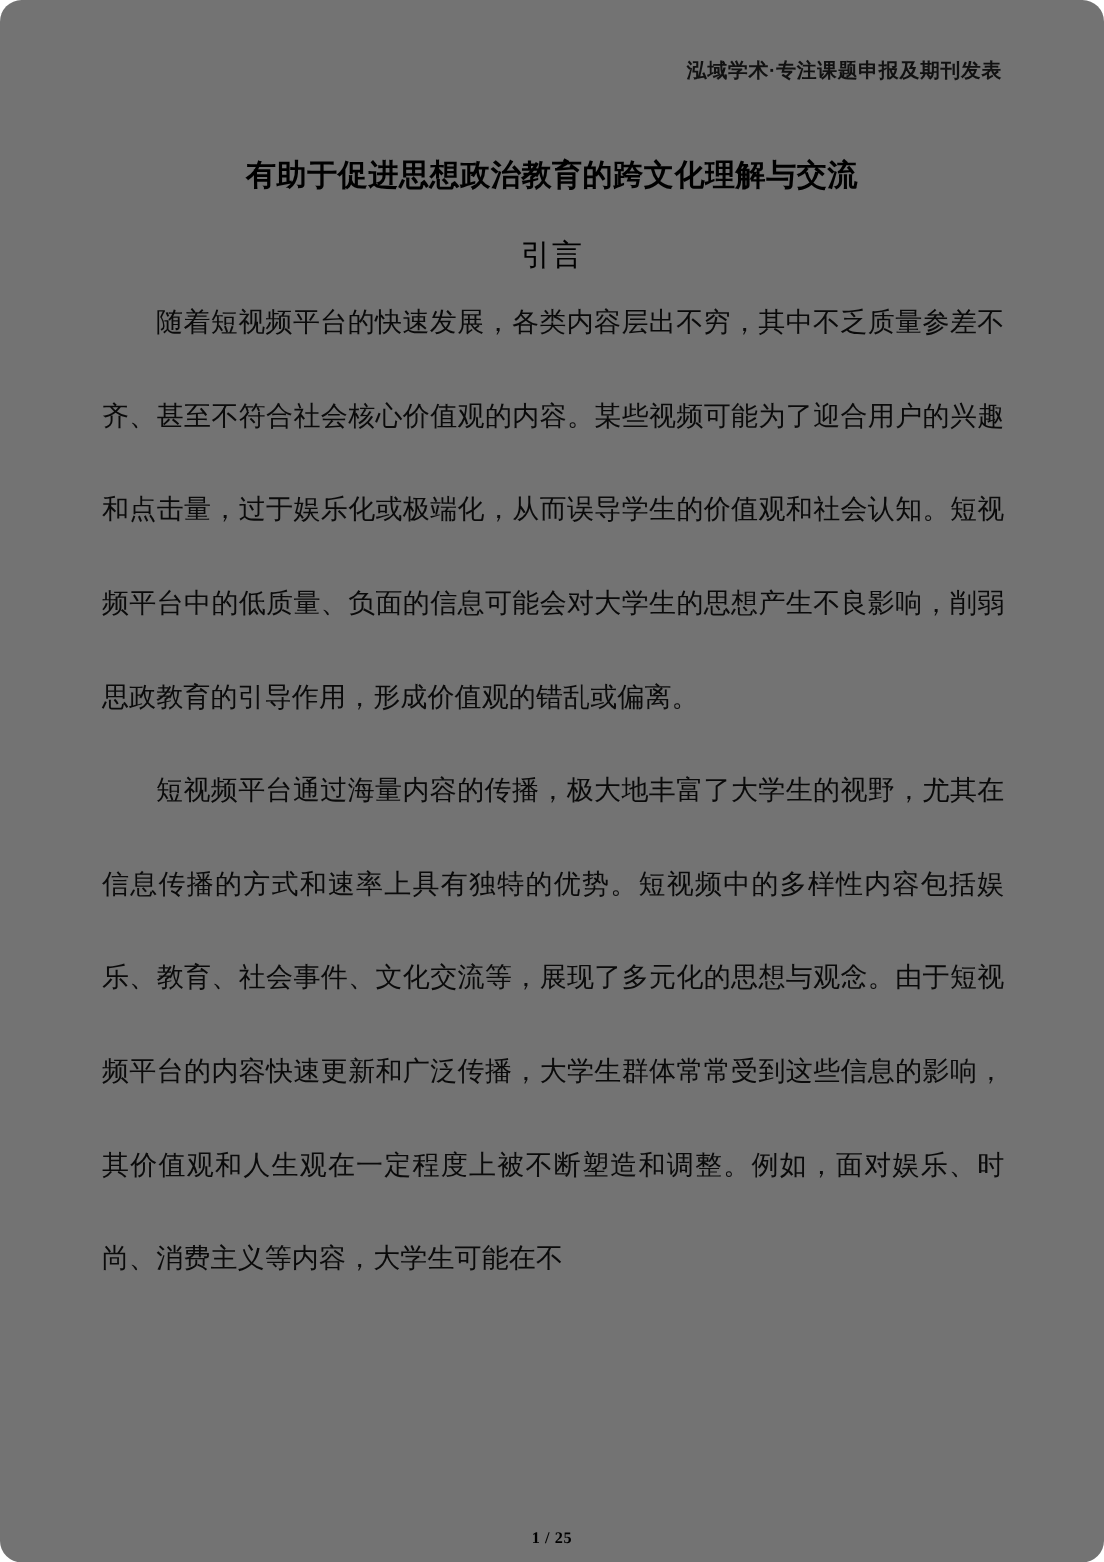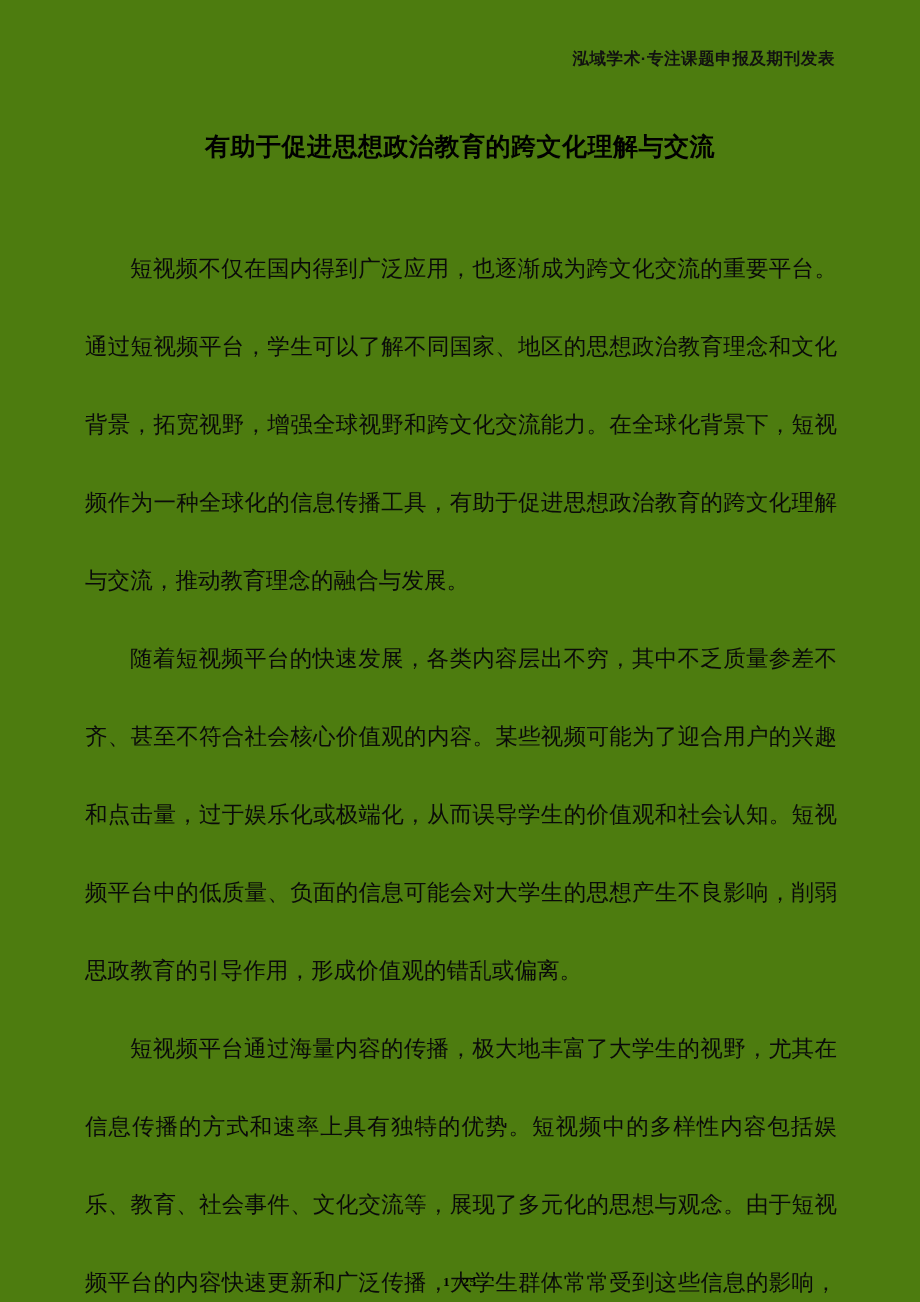--- a/index.html
+++ b/index.html
@@ -10,23 +10,24 @@
   body {
     font-family: "Liberation Serif", "DejaVu Serif", serif;
     color: #000000;
     -webkit-font-smoothing: antialiased;
   }
   .page {
     position: relative;
     width: 920px;
     height: 1302px;
     margin: 0 auto;
-    background: #4d7c0f;
+    background: #737373;
     overflow: hidden;
     box-sizing: border-box;
+    border-radius: 18px;
   }
 
   
   .doc-header {
     position: absolute;
     top: 48px;
     left: 85px;
     right: 85px;
     text-align: right;
     font-family: "Liberation Sans", "DejaVu Sans", sans-serif;
@@ -100,22 +101,22 @@
 </style>
 </head>
 <body>
 
 <div class="page">
 
   <div class="doc-header">泓域学术·专注课题申报及期刊发表</div>
 
   <h1 class="doc-title">有助于促进思想政治教育的跨文化理解与交流</h1>
 
+  <h2 class="doc-subtitle">引言</h2>
 
   <div class="doc-body">
-    <p class="para">短视频不仅在国内得到广泛应用，也逐渐成为跨文化交流的重要平台。通过短视频平台，学生可以了解不同国家、地区的思想政治教育理念和文化背景，拓宽视野，增强全球视野和跨文化交流能力。在全球化背景下，短视频作为一种全球化的信息传播工具，有助于促进思想政治教育的跨文化理解与交流，推动教育理念的融合与发展。</p>
     <p class="para">随着短视频平台的快速发展，各类内容层出不穷，其中不乏质量参差不齐、甚至不符合社会核心价值观的内容。某些视频可能为了迎合用户的兴趣和点击量，过于娱乐化或极端化，从而误导学生的价值观和社会认知。短视频平台中的低质量、负面的信息可能会对大学生的思想产生不良影响，削弱思政教育的引导作用，形成价值观的错乱或偏离。</p>
     <p class="para">短视频平台通过海量内容的传播，极大地丰富了大学生的视野，尤其在信息传播的方式和速率上具有独特的优势。短视频中的多样性内容包括娱乐、教育、社会事件、文化交流等，展现了多元化的思想与观念。由于短视频平台的内容快速更新和广泛传播，大学生群体常常受到这些信息的影响，其价值观和人生观在一定程度上被不断塑造和调整。例如，面对娱乐、时尚、消费主义等内容，大学生可能在不</p>
   </div>
 
   <div class="doc-footer">1 / 25</div>
 
 </div>
 
 </body></html>

